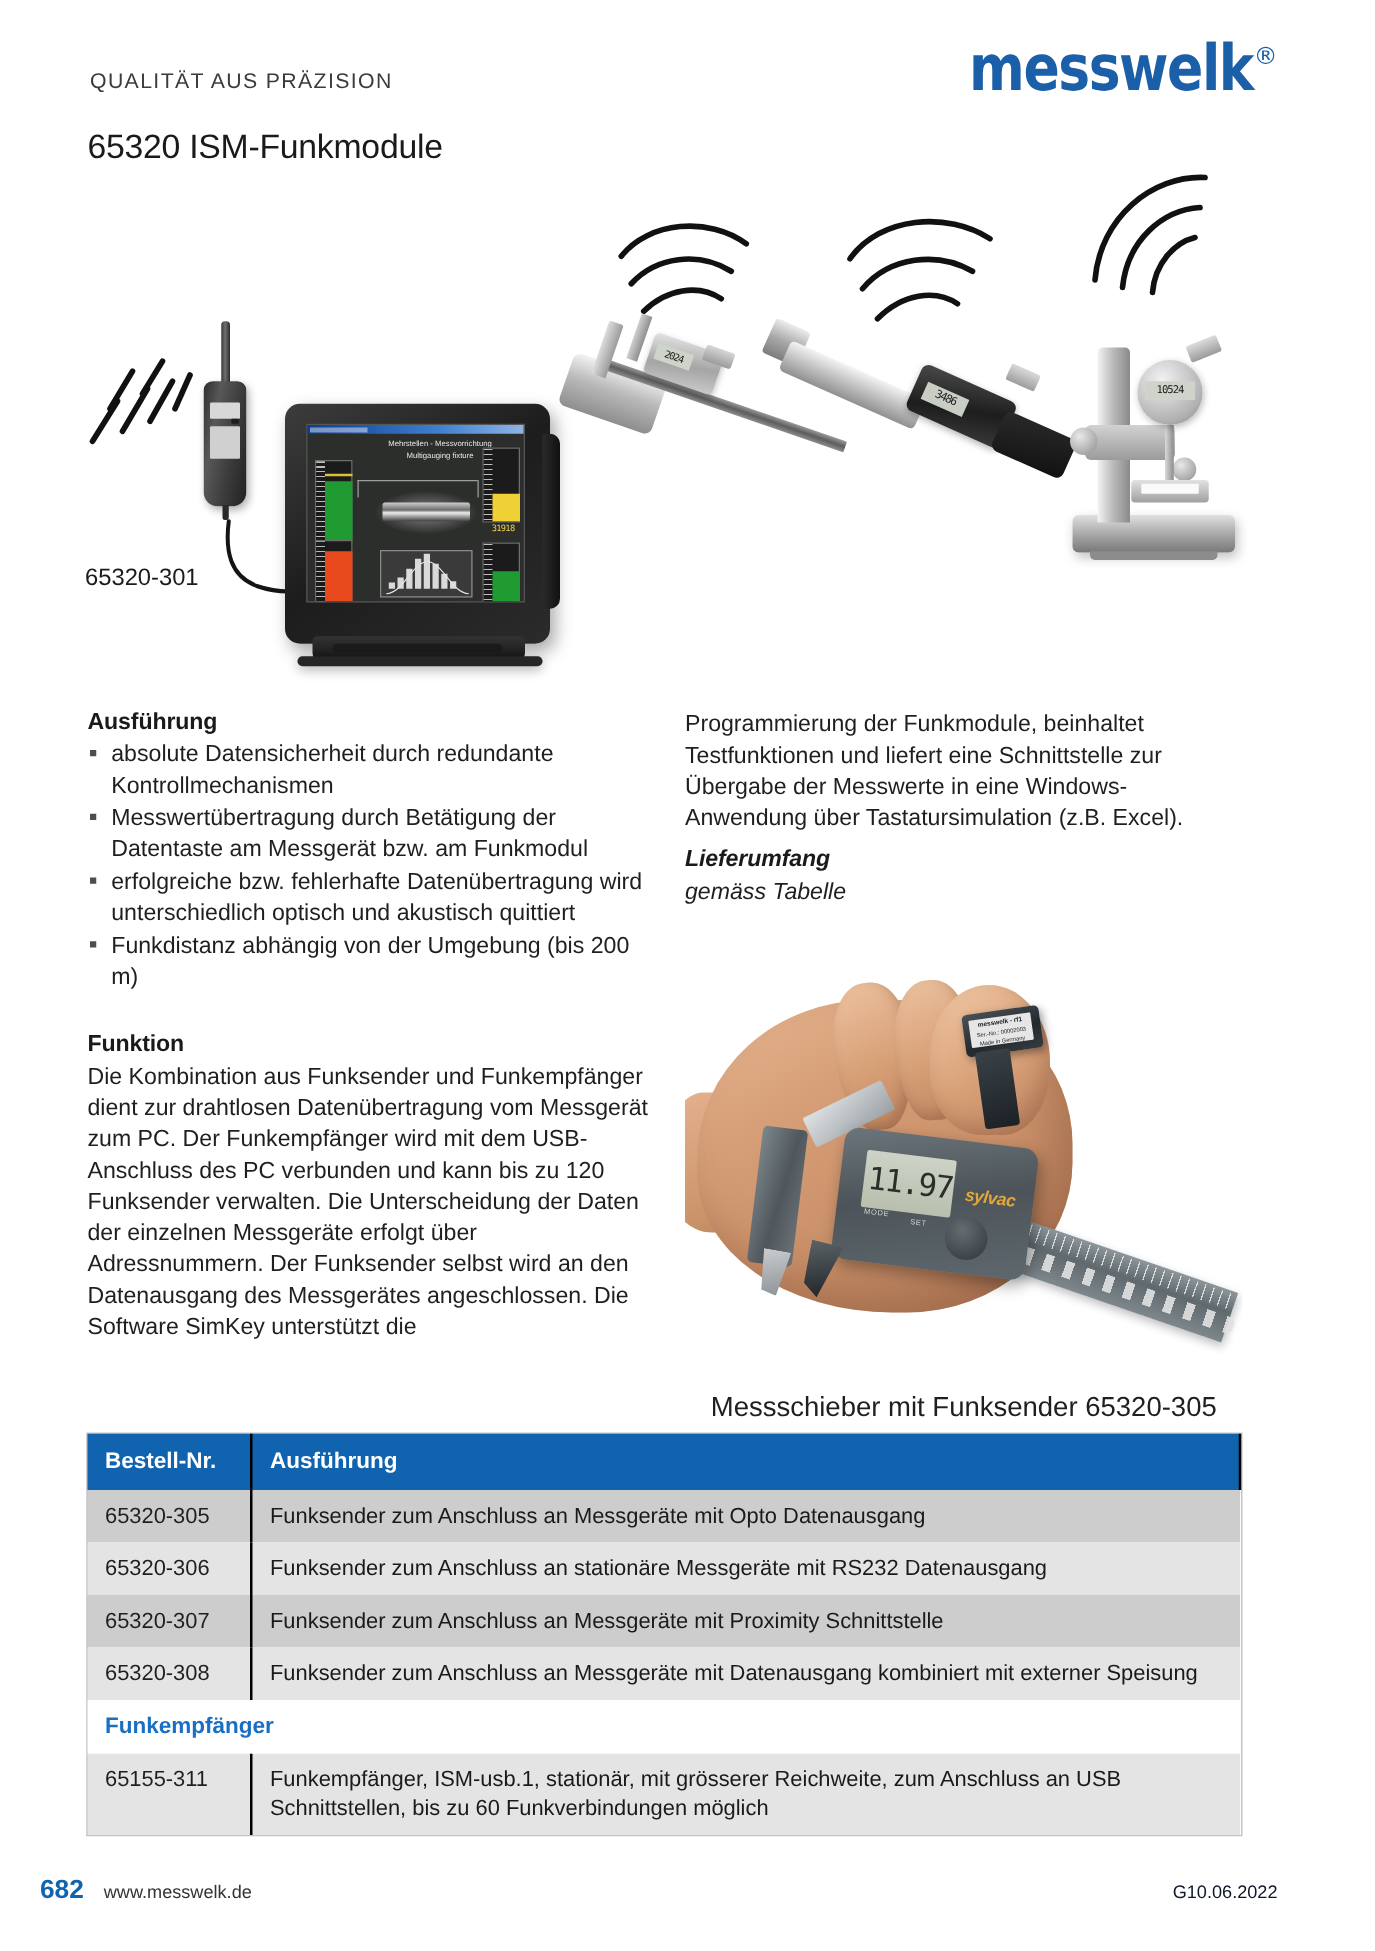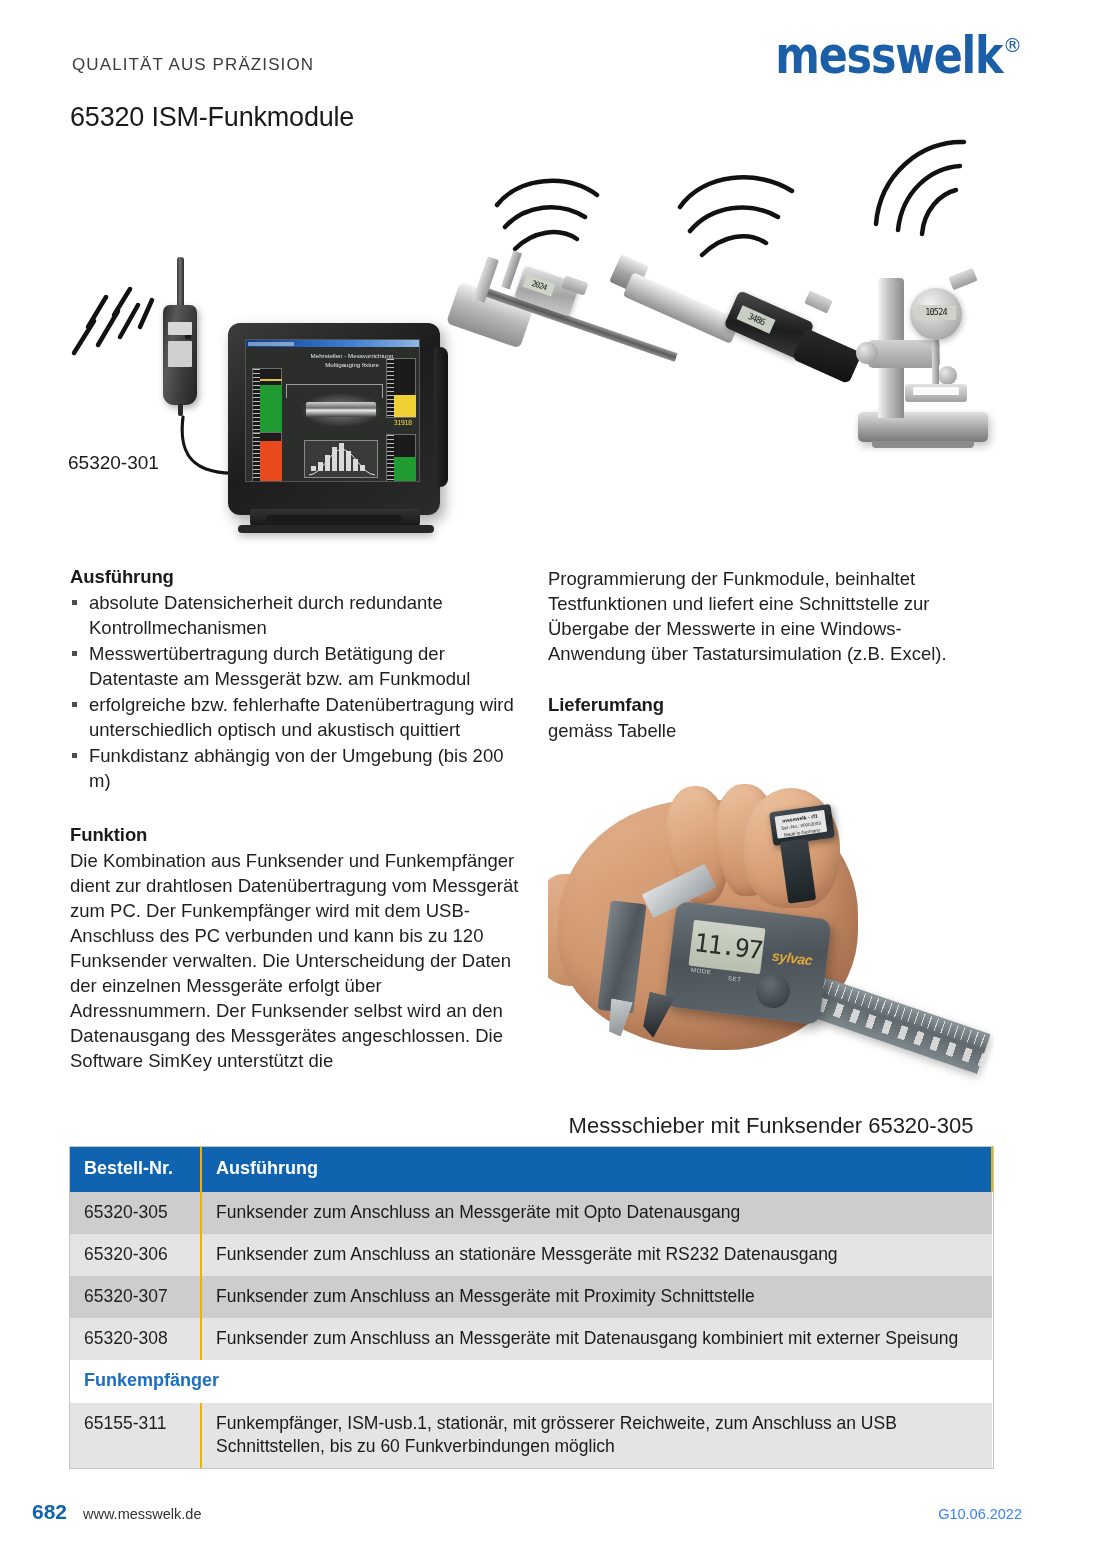--- a/index.html
+++ b/index.html
@@ -338,21 +338,21 @@
   }
   ul.feats { list-style: none; margin-top: 1px; }
   ul.feats li {
     position: relative; padding-left: 19px; margin-bottom: 1px;
   }
   ul.feats li::before {
     content: ""; position: absolute; left: 2px; top: 10px;
     width: 5px; height: 5px; background: #4d4d4d;
   }
   .gap-block { margin-top: 30px; }
-  .gap-small { margin-top: 28px; }
+  .gap-small { margin-top: 10px; font-style: italic; }
 
   
   .photo-box {
     position: absolute; left: 548px; top: 782px;
     width: 446px; height: 318px;
     background: #ffffff;
     overflow: hidden;
   }
   .hand {
     position: absolute; left: 10px; top: 18px; width: 300px; height: 250px;
@@ -486,21 +486,21 @@
     width: 923px;
     border-collapse: collapse;
     table-layout: fixed;
   }
   .tbl th, .tbl td {
     text-align: left;
     vertical-align: top;
     font-size: 17.5px;
     line-height: 1.32;
     padding: 9px 12px 10px 14px;
-    border-right: 2px solid #eab308;
+    border-right: 2px solid #000000;
   }
   .tbl th {
     background: #1063ae; color: #ffffff;
     font-weight: bold; font-size: 18px;
     padding-top: 10px; padding-bottom: 11px;
   }
   .tbl col.c1 { width: 131px; }
   .tbl tr.group td {
     background: #ffffff; color: #1a6fc4;
     font-weight: bold; font-size: 18px;
@@ -517,21 +517,21 @@
   .pg-num {
     position: absolute; left: 32px; top: 0;
     font-size: 21px; font-weight: bold; color: #1063ae;
   }
   .site {
     position: absolute; left: 83px; top: 6px;
     font-size: 14.5px; color: #333;
   }
   .docref {
     position: absolute; right: 78px; top: 6px;
-    font-size: 14.5px; color: #3b82f6;
+    font-size: 14.5px; color: #0f172a;
   }
 </style>
 </head>
 <body>
 
 <div class="page">
 
   <div class="tagline">QUALITÄT AUS PRÄZISION</div>
 
   <div class="logo-wrap">

